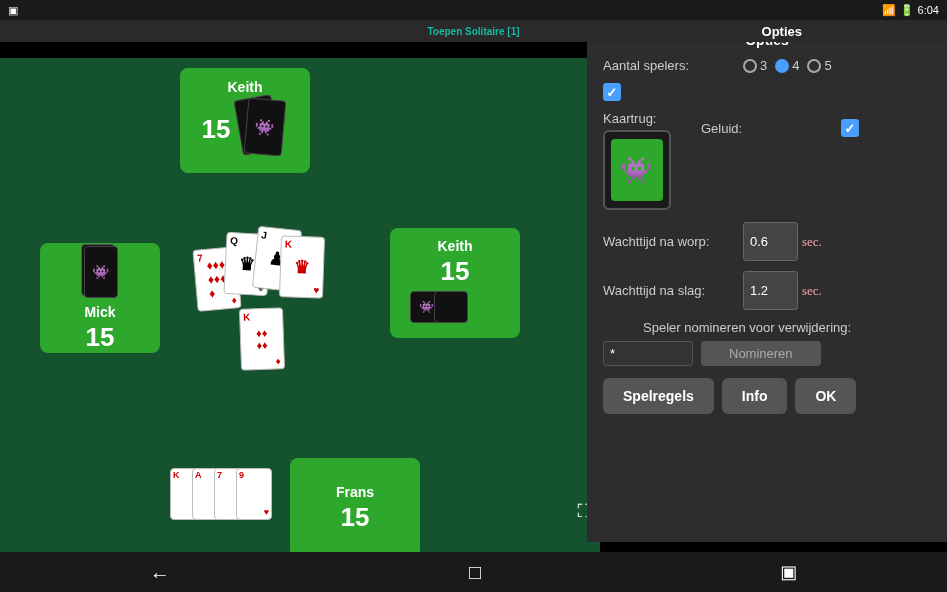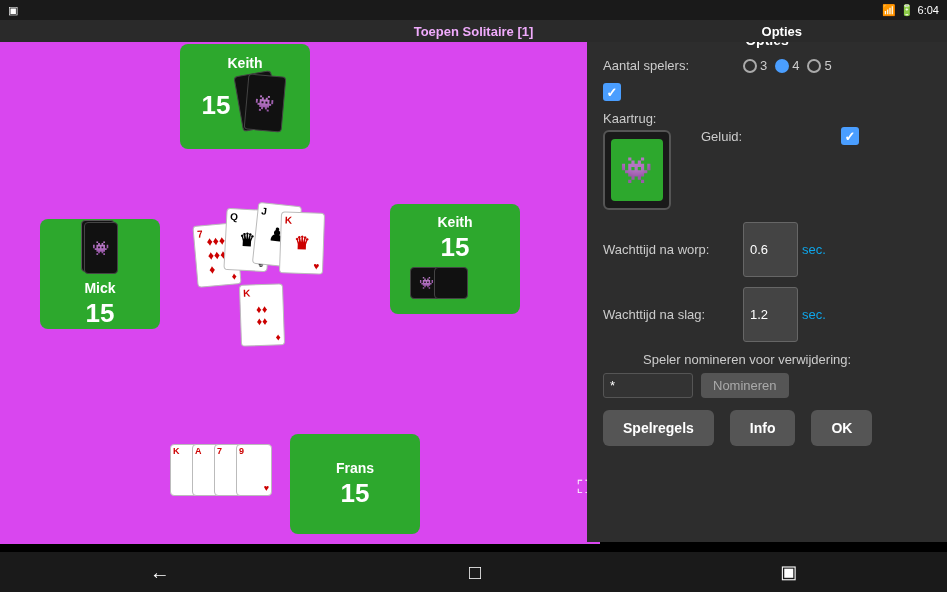--- a/index.html
+++ b/index.html
@@ -34,44 +34,44 @@
       height: 22px;
       background: #2a2a2a;
       position: absolute;
       top: 20px; left: 0;
       display: flex;
       align-items: center;
       justify-content: center;
       z-index: 10;
     }
     #title-bar .game-title {
-      color: #f0abfc;
-      font-size: 13px;
+      color: #14b8a6;
+      font-size: 10px;
       font-weight: bold;
       position: absolute;
       left: 50%;
       transform: translateX(-50%);
       white-space: nowrap;
     }
     #title-bar .options-title {
       color: #fff;
       font-size: 13px;
       font-weight: bold;
       position: absolute;
       right: 200px;
     }
 
     
     #game-area {
       position: absolute;
-      top: 34px;
+      top: 58px;
       left: 0;
       width: 600px;
       height: 510px;
-      background: #d946ef;
+      background: #14532d;
     }
 
     
     #options-panel {
       position: absolute;
       top: 20px;
       right: 0;
       width: 360px;
       height: 522px;
       background: #2d2d2d;
@@ -237,55 +237,55 @@
     .geluid-area {
       display: flex;
       flex-direction: column;
       align-items: flex-start;
     }
 
     .input-field {
       background: #444;
       border: 1px solid #666;
       color: #fff;
-      padding: 19px 6px;
+      padding: 11px 6px;
       font-size: 13px;
       width: 60px;
       border-radius: 3px;
     }
-    .sec-label { color: #0ea5e9; font-size: 13px; margin-left: 4px; }
+    .sec-label { color: #fca5a5; font-size: 13px; margin-left: 4px; font-family: Liberation Serif, serif; }
 
     .nomineer-area {
       display: flex;
       align-items: center;
       gap: 8px;
       margin-bottom: 12px;
     }
     .nomineer-input {
       background: #333;
       border: 1px solid #555;
       color: #fff;
       padding: 4px 6px;
       font-size: 13px;
       width: 90px;
       border-radius: 3px;
     }
     .nomineer-btn {
       background: #555;
       color: #aaa;
       border: none;
-      padding: 5px 12px;
+      padding: 5px 28px;
       border-radius: 4px;
       font-size: 13px;
       cursor: pointer;
     }
 
     .action-buttons {
       display: flex;
-      gap: 16px;
+      gap: 8px;
       margin-top: 8px;
     }
     .action-btn {
       padding: 10px 20px;
       border-radius: 6px;
       font-size: 14px;
       font-weight: bold;
       border: none;
       cursor: pointer;
       color: #fff;
@@ -496,21 +496,21 @@
     <div class="checkbox">✓</div>
   </div>
 
   <div class="kaartrug-area">
     <div>
       <div class="kaartrug-label">Kaartrug:</div>
       <div class="card-back-preview">
         <div class="monster-big">👾</div>
       </div>
     </div>
-    <div class="geluid-area" style="margin-top:16px;justify-content:flex-end;">
+    <div class="geluid-area" style="margin-top:8px;justify-content:flex-end;">
       <div class="options-row">
         <span class="options-label">Geluid:</span>
         <div class="checkbox">✓</div>
       </div>
     </div>
   </div>
 
   <div class="options-row">
     <span class="options-label">Wachttijd na worp:</span>
     <input class="input-field" type="text" value="0.6" style="width: 55px;">

